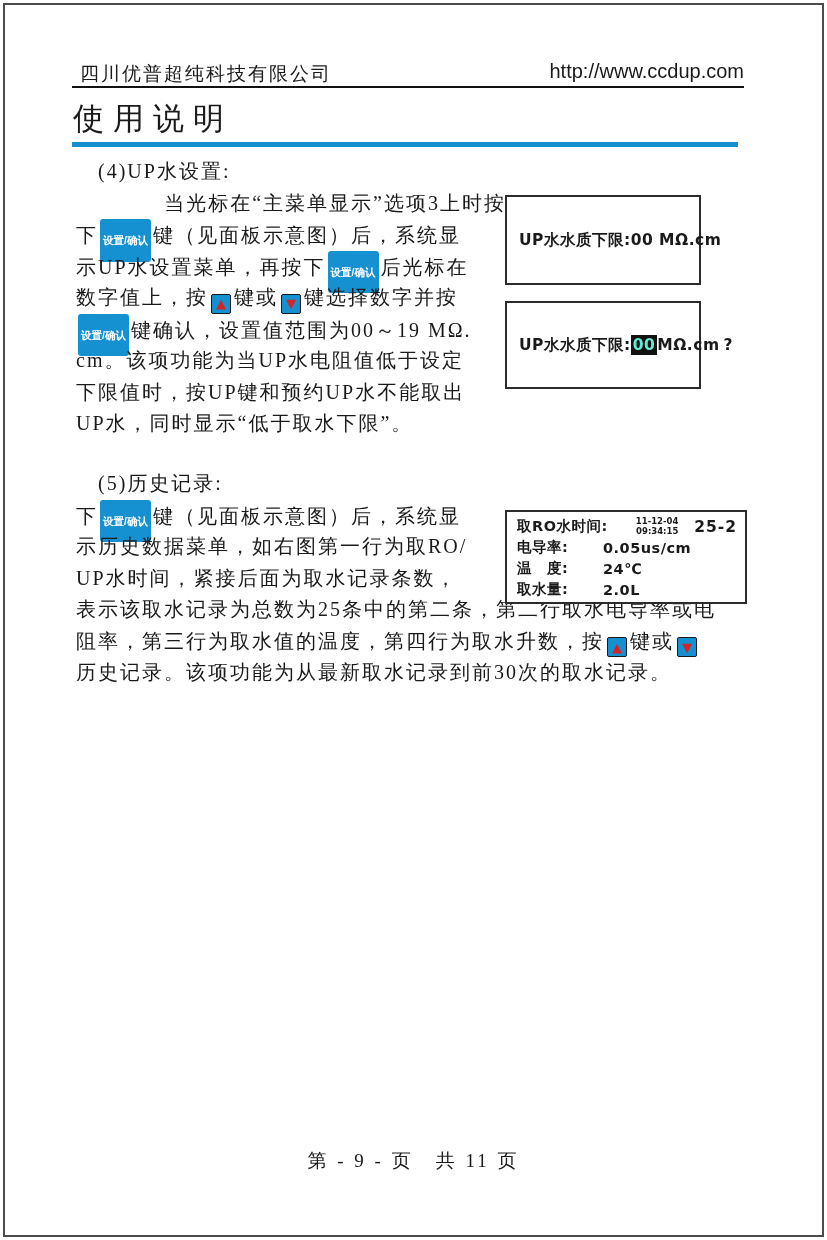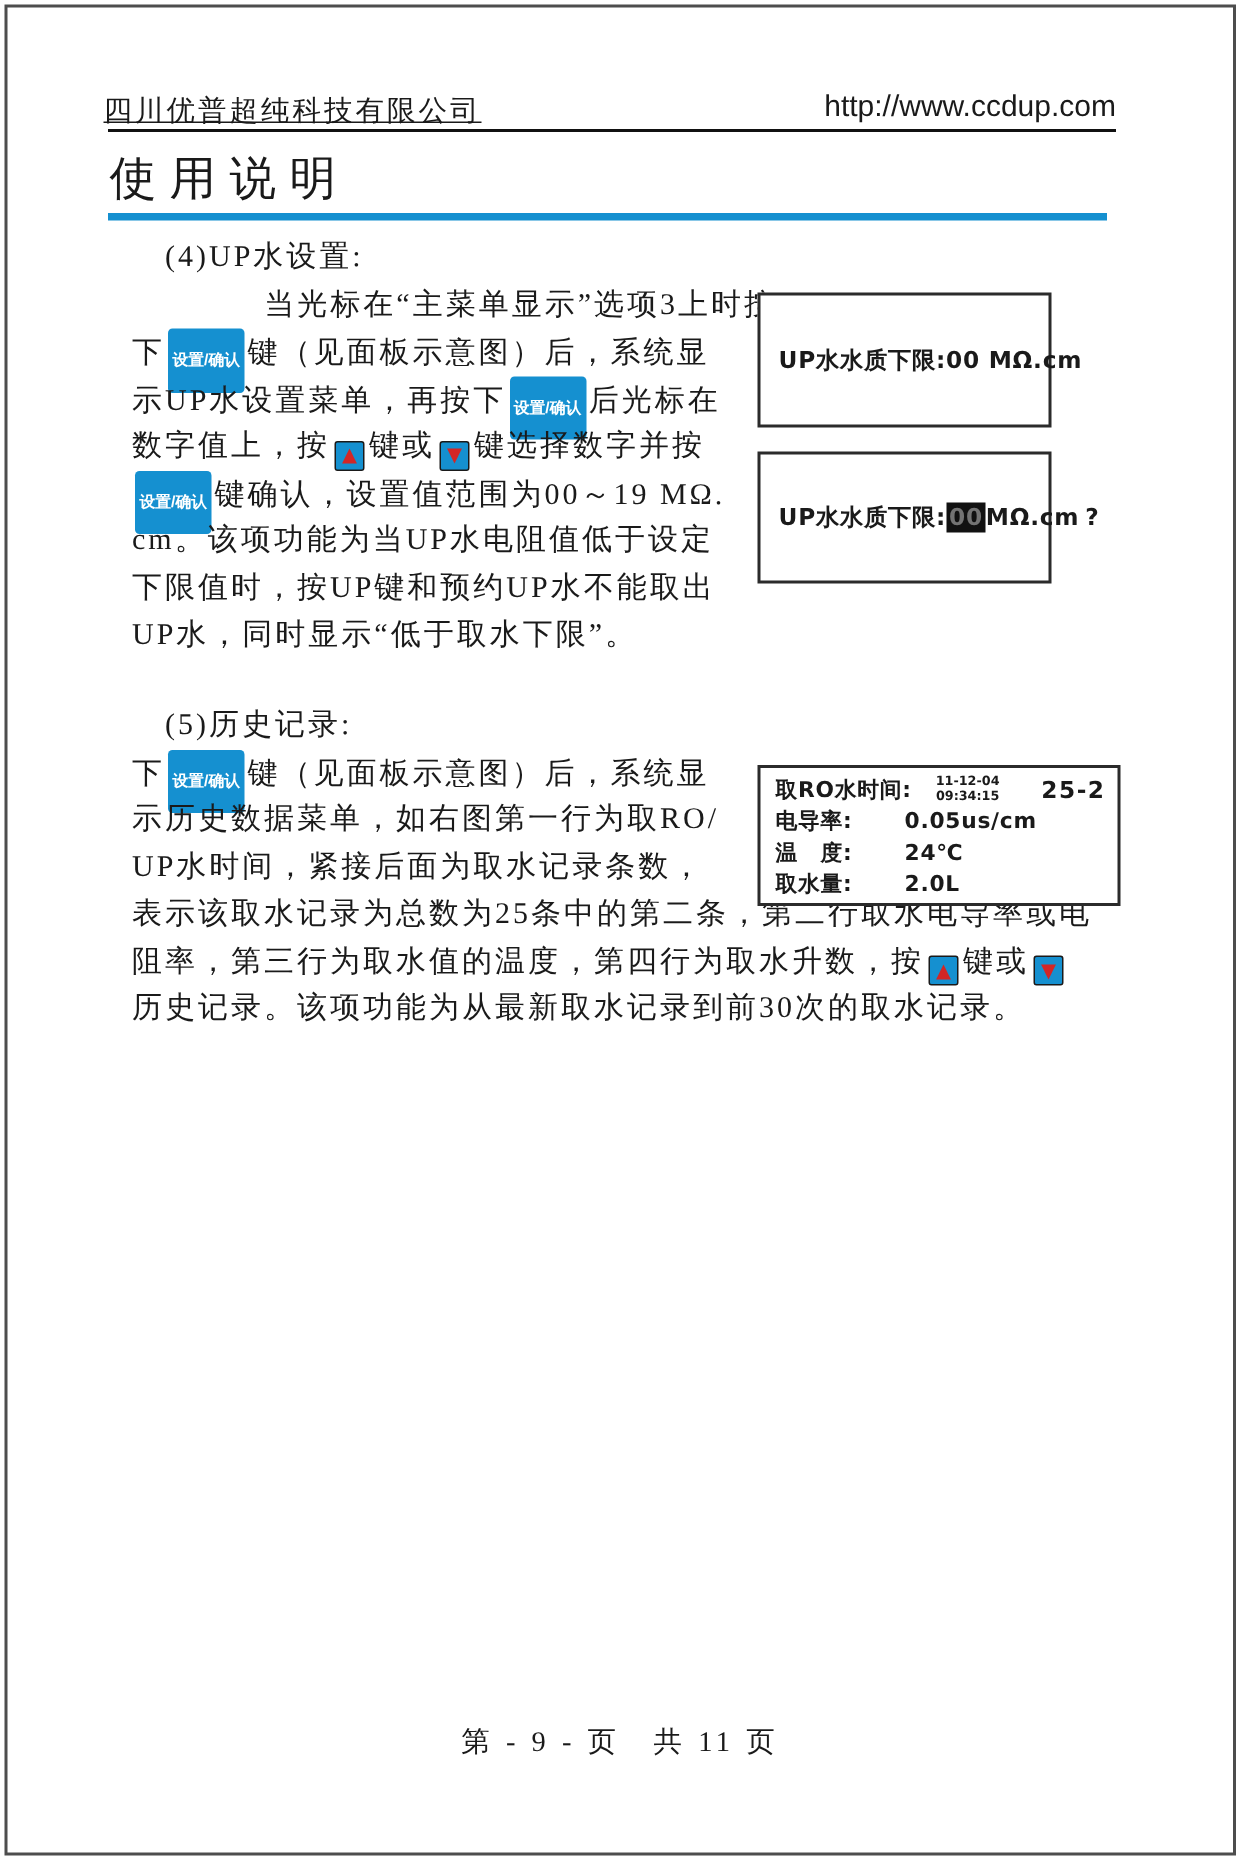--- a/index.html
+++ b/index.html
@@ -19,43 +19,43 @@
     overflow:hidden;
   }
   .frame{
     position:absolute;
     inset:3px;
     border:2px solid var(--frame);
     pointer-events:none;
   }
   
   .company{
-    position:absolute;left:69px;top:61px;
+    position:absolute;left:80px;top:61px;
     font-family:"Liberation Sans","DejaVu Sans",sans-serif;
-    font-size:19px;letter-spacing:2px;white-space:nowrap;text-decoration:underline;
+    font-size:19px;letter-spacing:2px;white-space:nowrap;
   }
   .url{
     position:absolute;right:83px;top:60px;
     font-family:"Liberation Sans","DejaVu Sans",sans-serif;
     font-size:20px;white-space:nowrap;
   }
   .header-rule{
     position:absolute;left:72px;top:86px;width:672px;height:2px;
     background:#111;
   }
   .page-title{
     position:absolute;left:73px;top:98px;
     font-size:31px;font-weight:400;letter-spacing:9px;white-space:nowrap;
   }
   .blue-rule{
     position:absolute;left:72px;top:142px;width:666px;height:5px;
     background:var(--accent-blue);
   }
   
-  .textblock{position:absolute;left:76px;margin-left:12px;}
+  .textblock{position:absolute;left:76px;}
   .sec4{top:156px;width:430px;}
   .sec5{top:468px;width:672px;}
   .line{
     height:31.5px;line-height:31.5px;
     font-size:20px;letter-spacing:2px;white-space:nowrap;
   }
   .indent1{padding-left:22px;}
   .indent2{padding-left:28px;text-align:right;}
   
   .kbtn{
@@ -95,39 +95,39 @@
   .lcd-simple{
     left:505px;width:196px;
     display:flex;align-items:center;
     padding-left:12px;
     font-size:15.5px;letter-spacing:0.5px;white-space:nowrap;
   }
   .lcd1{top:195px;height:90px;}
   .lcd2{top:301px;height:88px;}
   .lcd-simple .gap{display:inline-block;width:7px;}
   .hl{
-    background:#111;color:#737373;
+    background:#111;color:#5eead4;
     padding:1px 2px;
   }
   .q{margin-left:4px;}
   .lcd-history{
     left:505px;top:510px;width:242px;height:94px;
     padding:4px 6px 2px 10px;
     font-size:14.5px;letter-spacing:0.5px;
   }
   .hrow{
     display:flex;align-items:center;height:21px;white-space:nowrap;
   }
   .hrow .lbl{display:inline-block;}
   .hrow .val{margin-left:10px;}
   .r2 .lbl,.r3 .lbl,.r4 .lbl{width:76px;}
   .dt{
     font-size:8.5px;line-height:1.15;font-weight:700;
-    margin-left:16px;letter-spacing:0;
-    text-align:center;
+    margin-left:28px;letter-spacing:0;
+    text-align:right;
   }
   .ridx{
     margin-left:auto;padding-right:2px;
     font-size:15.5px;letter-spacing:1px;text-align:right;
   }
   
   .footer{
     position:absolute;left:0;top:1148px;width:100%;
     text-align:center;
     font-size:19px;letter-spacing:3px;white-space:nowrap;

